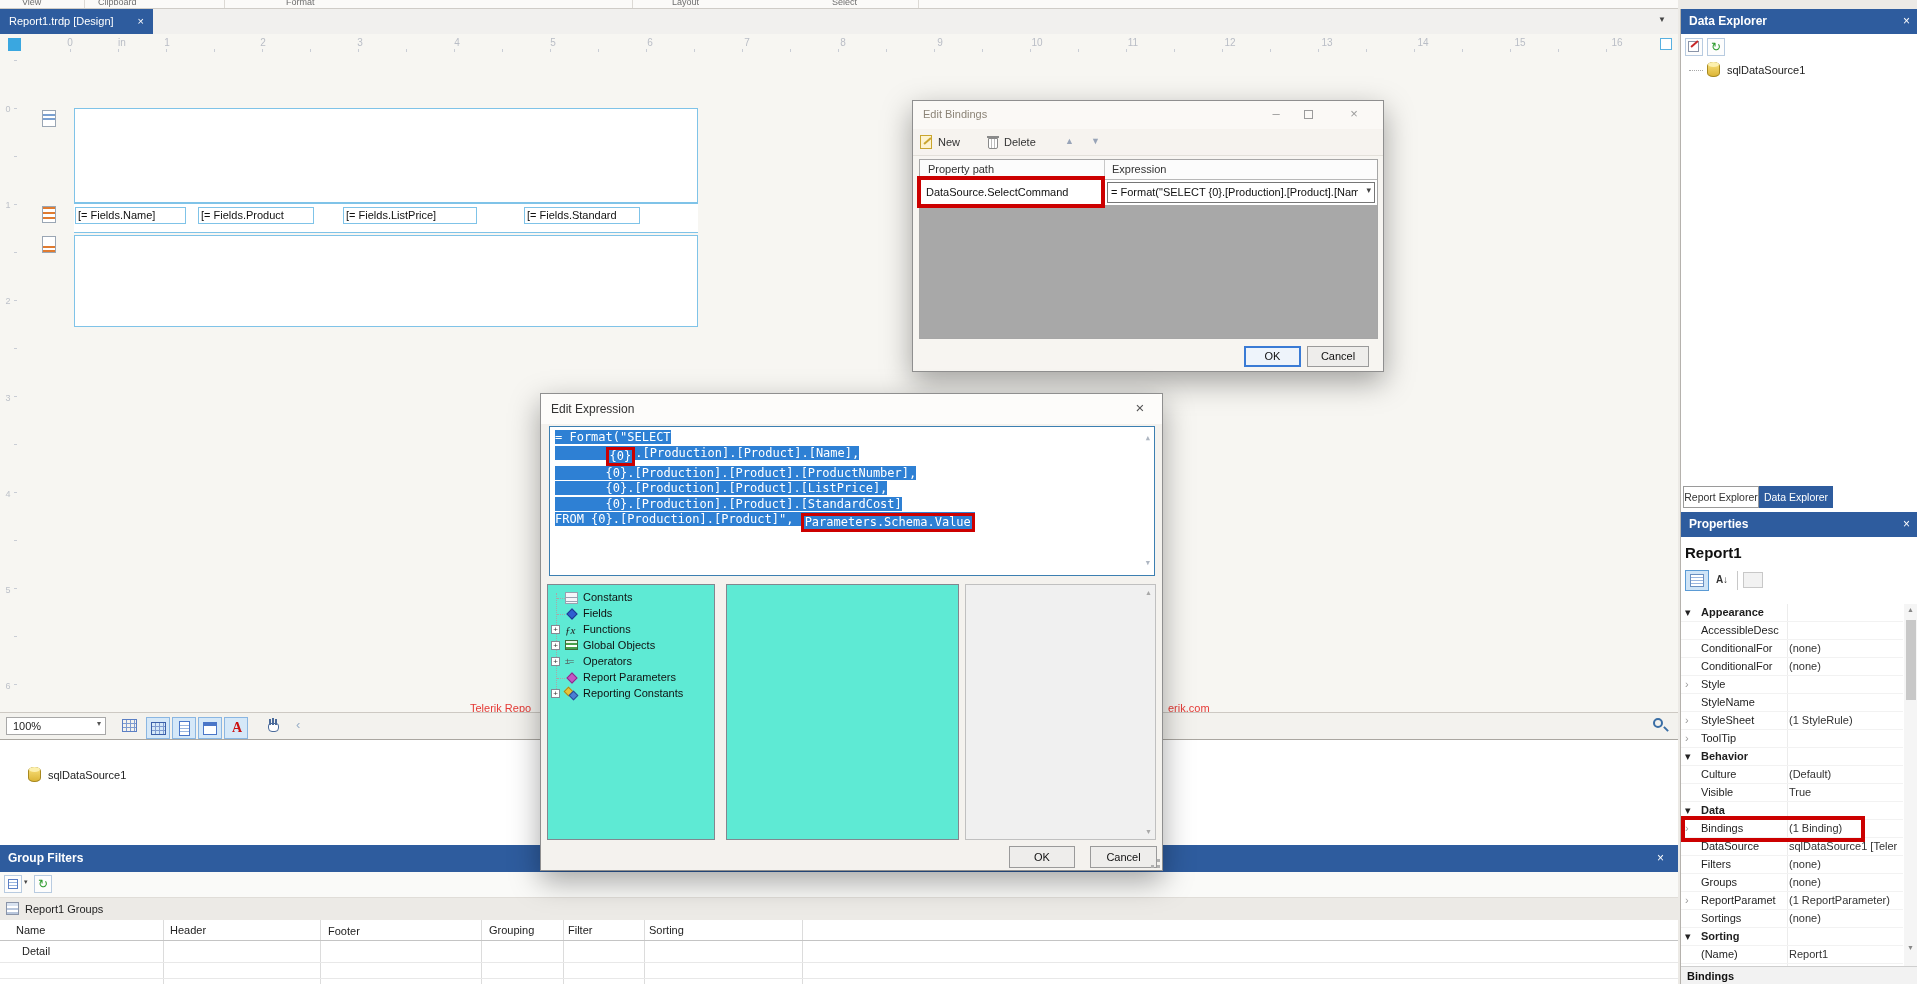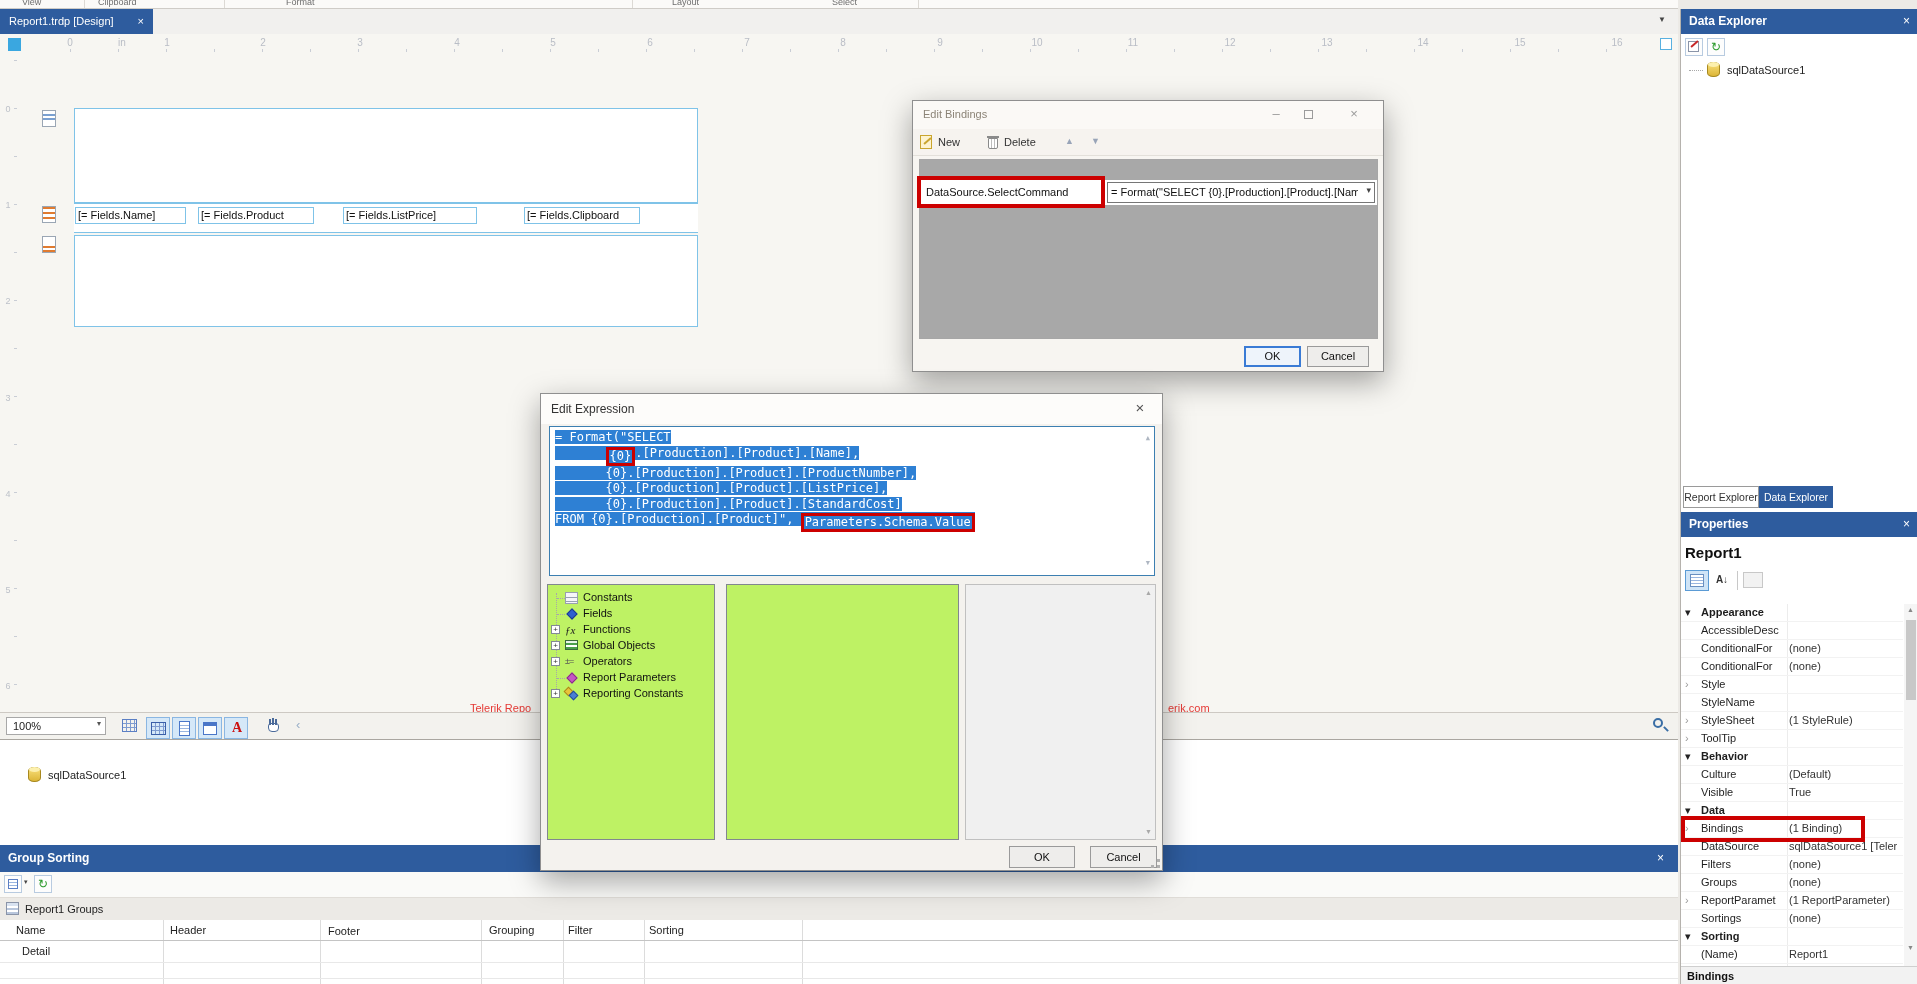--- a/index.html
+++ b/index.html
@@ -89,21 +89,21 @@
     border:1px solid #9a9a9a; color:#111; }
   .btn-default { background:#eef4fb; border:2px solid #3a7bd5; }
 
   
   #expr-area { position:absolute; left:8px; top:32px; width:606px; height:150px; background:#fff;
     border:1px solid #3c7fb1; font-family:"DejaVu Sans Mono", monospace; font-size:12px;
     line-height:15.5px; white-space:pre; padding:3px 0 0 5px; color:#222; }
   .sel { background:#2e80d4; color:#fff; }
   .tokenbox { display:inline-block; border:3px solid #cc0000; background:#2e80d4; color:#fff;
     line-height:13px; vertical-align:-3px; padding:0 1px; }
-  .panel { position:absolute; top:190px; height:256px; background:#bef264; border:1px solid #82878f; }
+  .panel { position:absolute; top:190px; height:256px; background:#5eead4; border:1px solid #82878f; }
   .tree-row { position:absolute; left:0; height:16px; width:160px; }
   .tree-row .tlbl { position:absolute; left:35px; top:1px; font-size:11px; color:#111; white-space:nowrap; }
   .expander { position:absolute; left:3px; top:3px; width:9px; height:9px; border:1px solid #848a94;
     background:#fff; font-size:8px; line-height:7px; text-align:center; color:#333; }
   .tico { position:absolute; left:17px; top:2px; width:13px; height:12px; }
   .diamond { position:absolute; left:3px; top:2px; width:8px; height:8px; transform:rotate(45deg); }
   .dots-v { position:absolute; border-left:1px dotted #a8a8a8; width:1px; }
   .dots-h { position:absolute; border-top:1px dotted #a8a8a8; height:1px; }
   .scroll-gl { position:absolute; font-size:7px; color:#aeb6c2; }
 
@@ -175,21 +175,21 @@
   </div>
 
   <div class="sec-box" style="left:74px; top:74px; width:624px; height:95px"></div>
   <div class="abs" style="left:74px; top:169px; width:624px; height:30px; background:#fff;
        border-top:1px solid #7fc3e8; border-bottom:1px solid #7fc3e8"></div>
   <div class="sec-box" style="left:74px; top:201px; width:624px; height:92px"></div>
 
   <div class="tbox" style="left:75px;  top:173px; width:111px">[= Fields.Name]</div>
   <div class="tbox" style="left:198px; top:173px; width:116px">[= Fields.Product</div>
   <div class="tbox" style="left:343px; top:173px; width:134px">[= Fields.ListPrice]</div>
-  <div class="tbox" style="left:524px; top:173px; width:116px">[= Fields.Clipboard</div>
+  <div class="tbox" style="left:524px; top:173px; width:116px">[= Fields.Standard</div>
 
   <div class="margin-ico" style="top:76px;
        background:linear-gradient(#fff 0 3px,#7aa0d0 3px 5px,#fff 5px 7px,#7aa0d0 7px 9px,#fff 9px)"></div>
   <div class="margin-ico" style="top:172px;
        background:repeating-linear-gradient(#e07b30 0 2px,#fff 2px 5px),repeating-linear-gradient(90deg,#e07b30 0 2px,#fff 2px 5px)"></div>
   <div class="margin-ico" style="top:202px;
        background:linear-gradient(#fff 0 9px,#e07b30 9px 11px,#fff 11px 13px,#e07b30 13px 15px,#fff 15px)"></div>
 
   <span class="wm" style="left:470px; top:668px">Telerik Repo</span>
   <span class="wm" style="left:1168px; top:668px">erik.com</span>
@@ -231,21 +231,21 @@
 </div>
 
 <div id="datapane" class="abs">
   <div class="cyl" style="left:28px; top:27px">
       <i></i>
     </div>
   <span class="abs t11" style="left:48px; top:29px">sqlDataSource1</span>
 </div>
 
 <div id="ge-title" class="abs blue-bar">
-  <span>Group Sorting</span>
+  <span>Group Filters</span>
   <span class="abs" style="right:14px; top:0; font-weight:400">×</span>
 </div>
 <div class="abs" style="left:0; top:872px; width:1678px; height:26px; background:#fafaf8; border-bottom:1px solid #e0ddd8">
   <div class="tool-btn" style="left:4px; top:3px">
     <i class="abs" style="left:3px; top:3px; width:10px; height:10px; border:1px solid #5b7fc4;
        background:linear-gradient(#fff 0 2px,#9ab6e0 2px 3px,#fff 3px 5px,#9ab6e0 5px 6px,#fff 6px 8px,#9ab6e0 8px 9px,#fff 9px)"></i>
   </div>
   <span class="abs" style="left:24px; top:6px; font-size:7px; color:#444">▾</span>
   <div class="tool-btn" style="left:34px; top:3px; color:#2a9a2a; font-size:12px; line-height:16px">↻</div>
 </div>
@@ -430,20 +430,25 @@
       <i class="abs" style="left:1px; top:4px; width:10px; height:11px; border:1px solid #8a8a8a; border-radius:0 0 2px 2px;
          background:repeating-linear-gradient(90deg,#fff 0 2px,#bdbdbd 2px 3px)"></i>
       <i class="abs" style="left:0; top:2px; width:12px; height:2px; background:#8a8a8a"></i>
       <span class="abs" style="left:17px; top:2px; font-size:11px; color:#333">Delete</span>
     </div>
     <span class="abs" style="left:152px; top:7px; font-size:9px; color:#98a4b8">▲</span>
     <span class="abs" style="left:178px; top:7px; font-size:9px; color:#98a4b8">▼</span>
   </div>
 
   <div id="bg-grid">
+    <div class="abs" style="left:0; top:0; width:457px; height:20px; background:#fcfcfc; border-bottom:1px solid #b8b8b8">
+      <span class="abs" style="left:8px; top:3px; font-size:11px; color:#333">Property path</span>
+      <i class="vline" style="left:184px; top:0; height:20px; background:#c8c8c8"></i>
+      <span class="abs" style="left:192px; top:3px; font-size:11px; color:#333">Expression</span>
+    </div>
     <div class="abs" style="left:0; top:20px; width:457px; height:25px; background:#fff">
       <span class="abs" style="left:6px; top:6px; font-size:11px; color:#111">DataSource.SelectCommand</span>
       <i class="vline" style="left:184px; top:0; height:25px; background:#d8d8d8"></i>
       <div class="combo" style="left:187px; top:2px; width:268px; height:21px">
         <span class="abs nowrap" style="left:3px; top:3px; width:247px; font-size:11px; color:#111">= Format("SELECT {0}.[Production].[Product].[Name],</span>
         <span class="abs" style="right:3px; top:2px; font-size:9px; color:#444">▾</span>
       </div>
     </div>
     <div class="abs redbox" style="left:-3px; top:16px; width:188px; height:32px"></div>
   </div>

